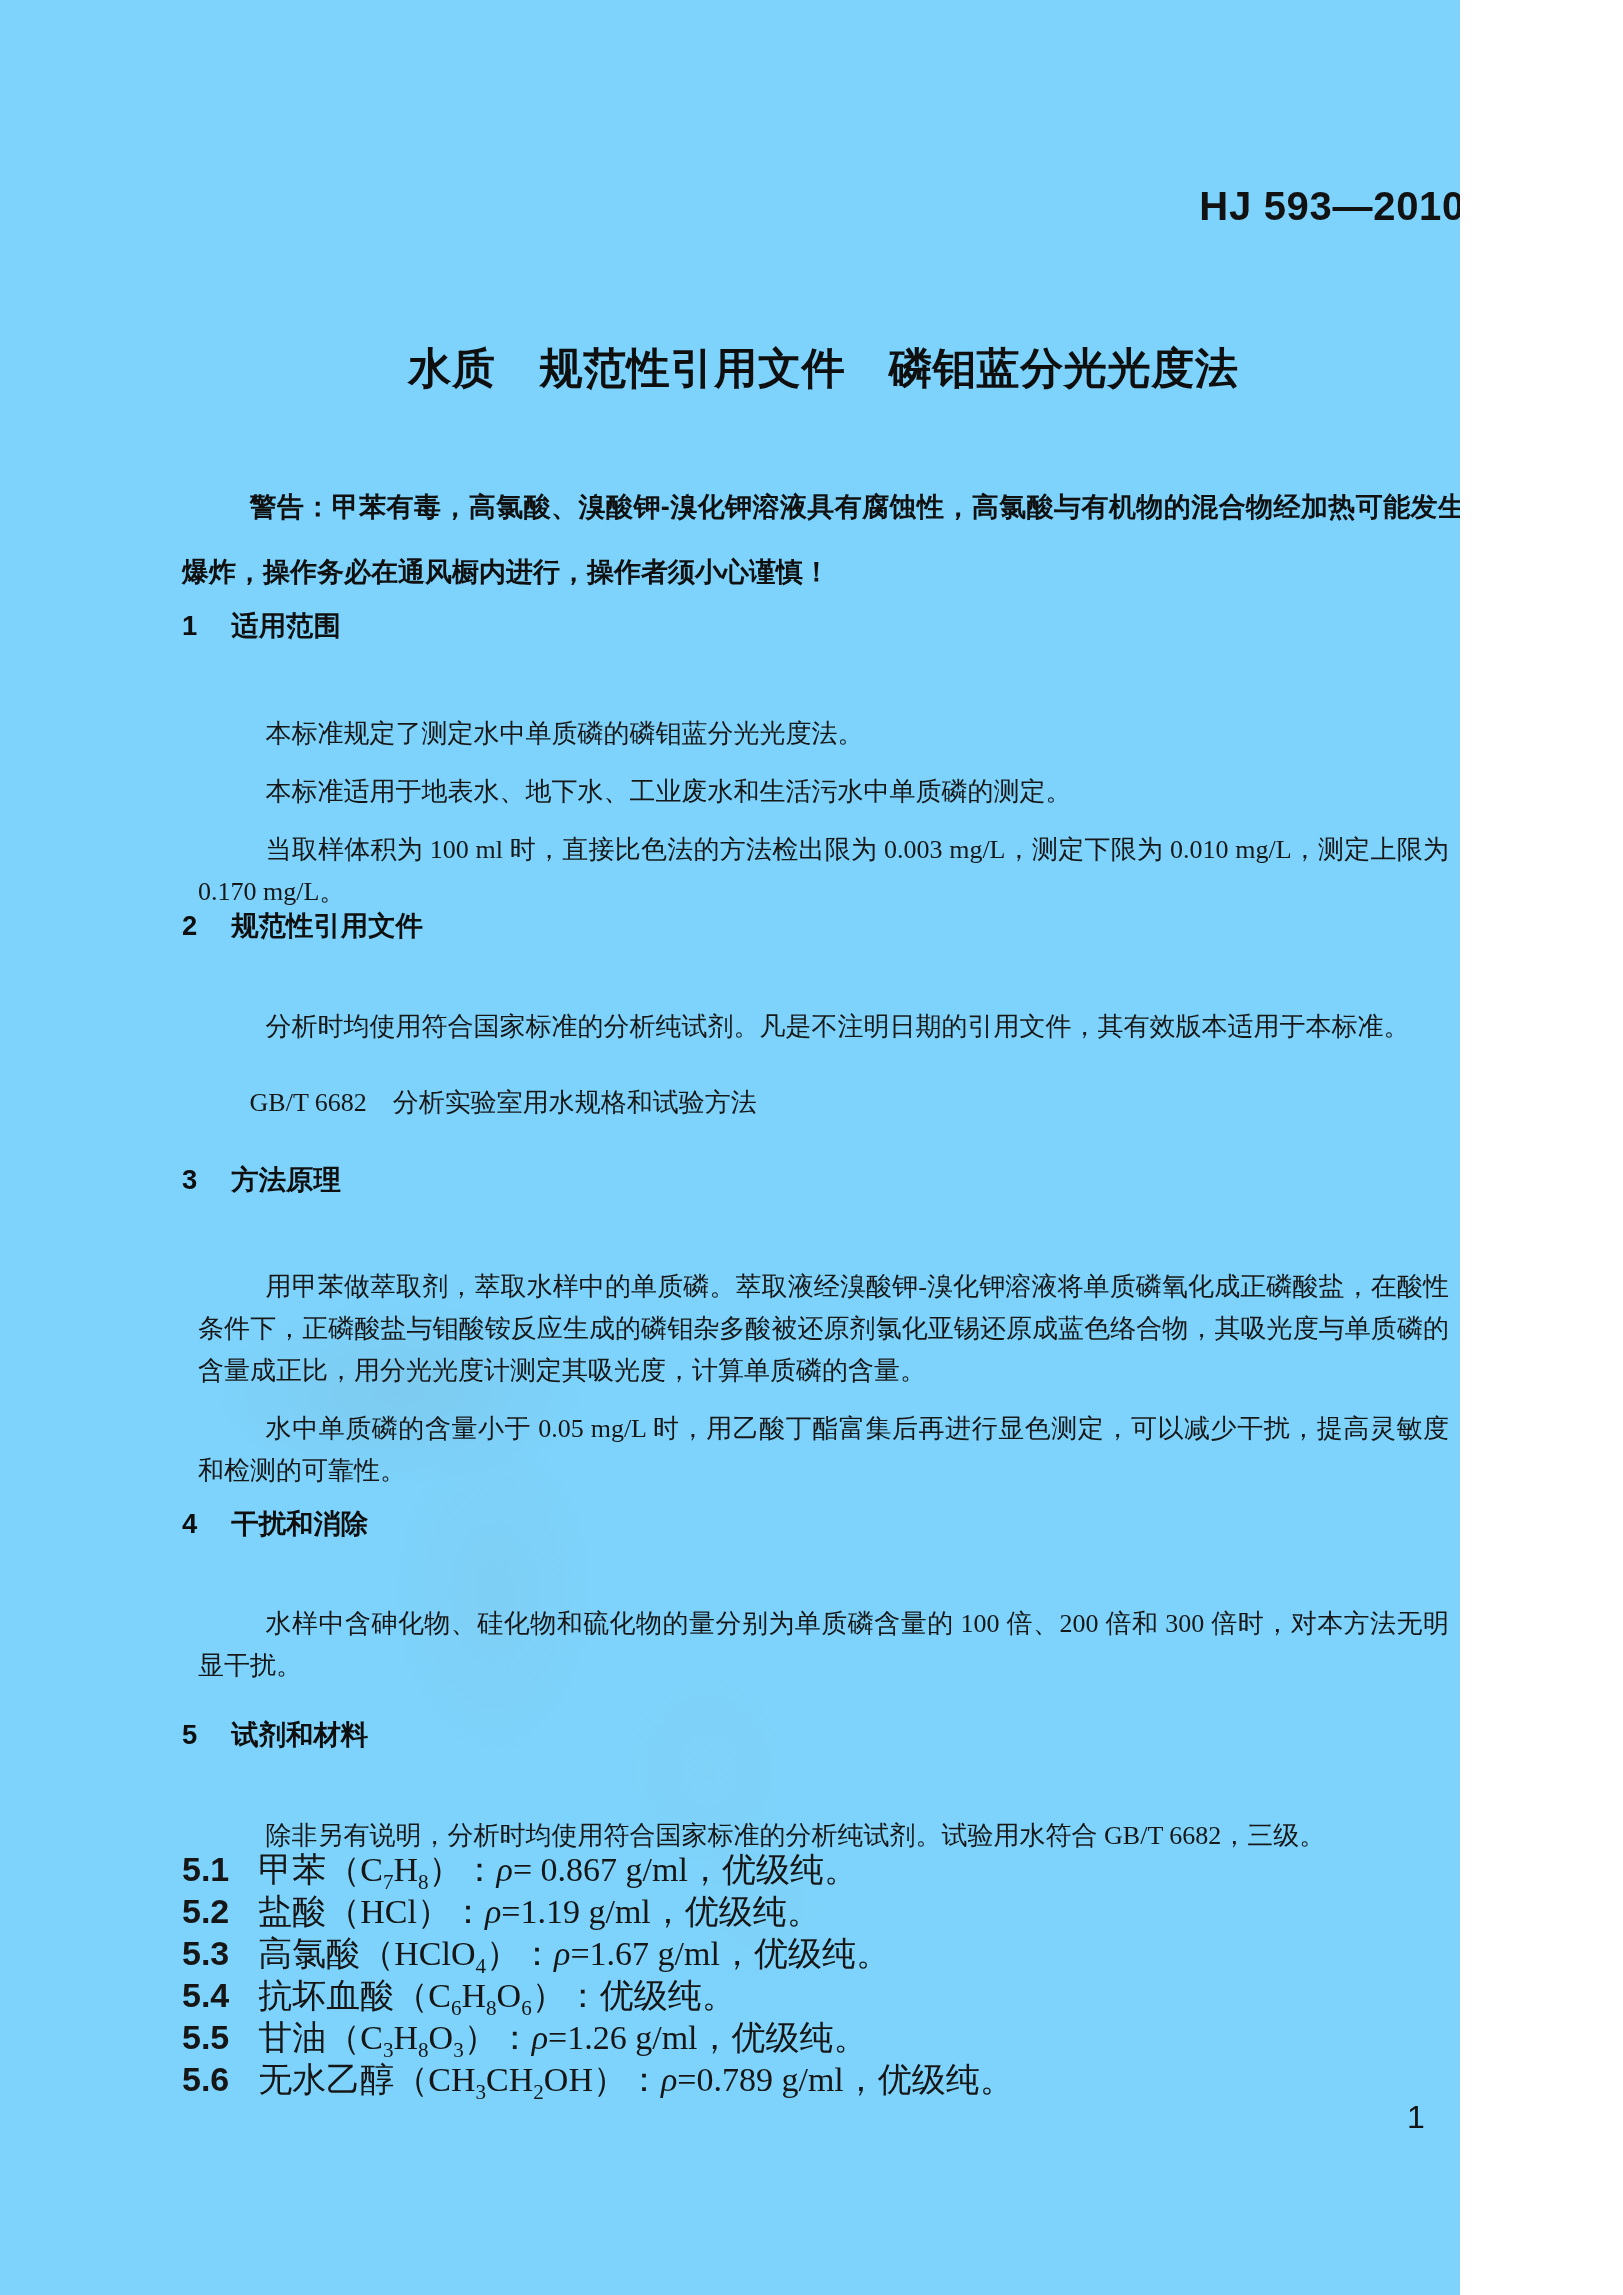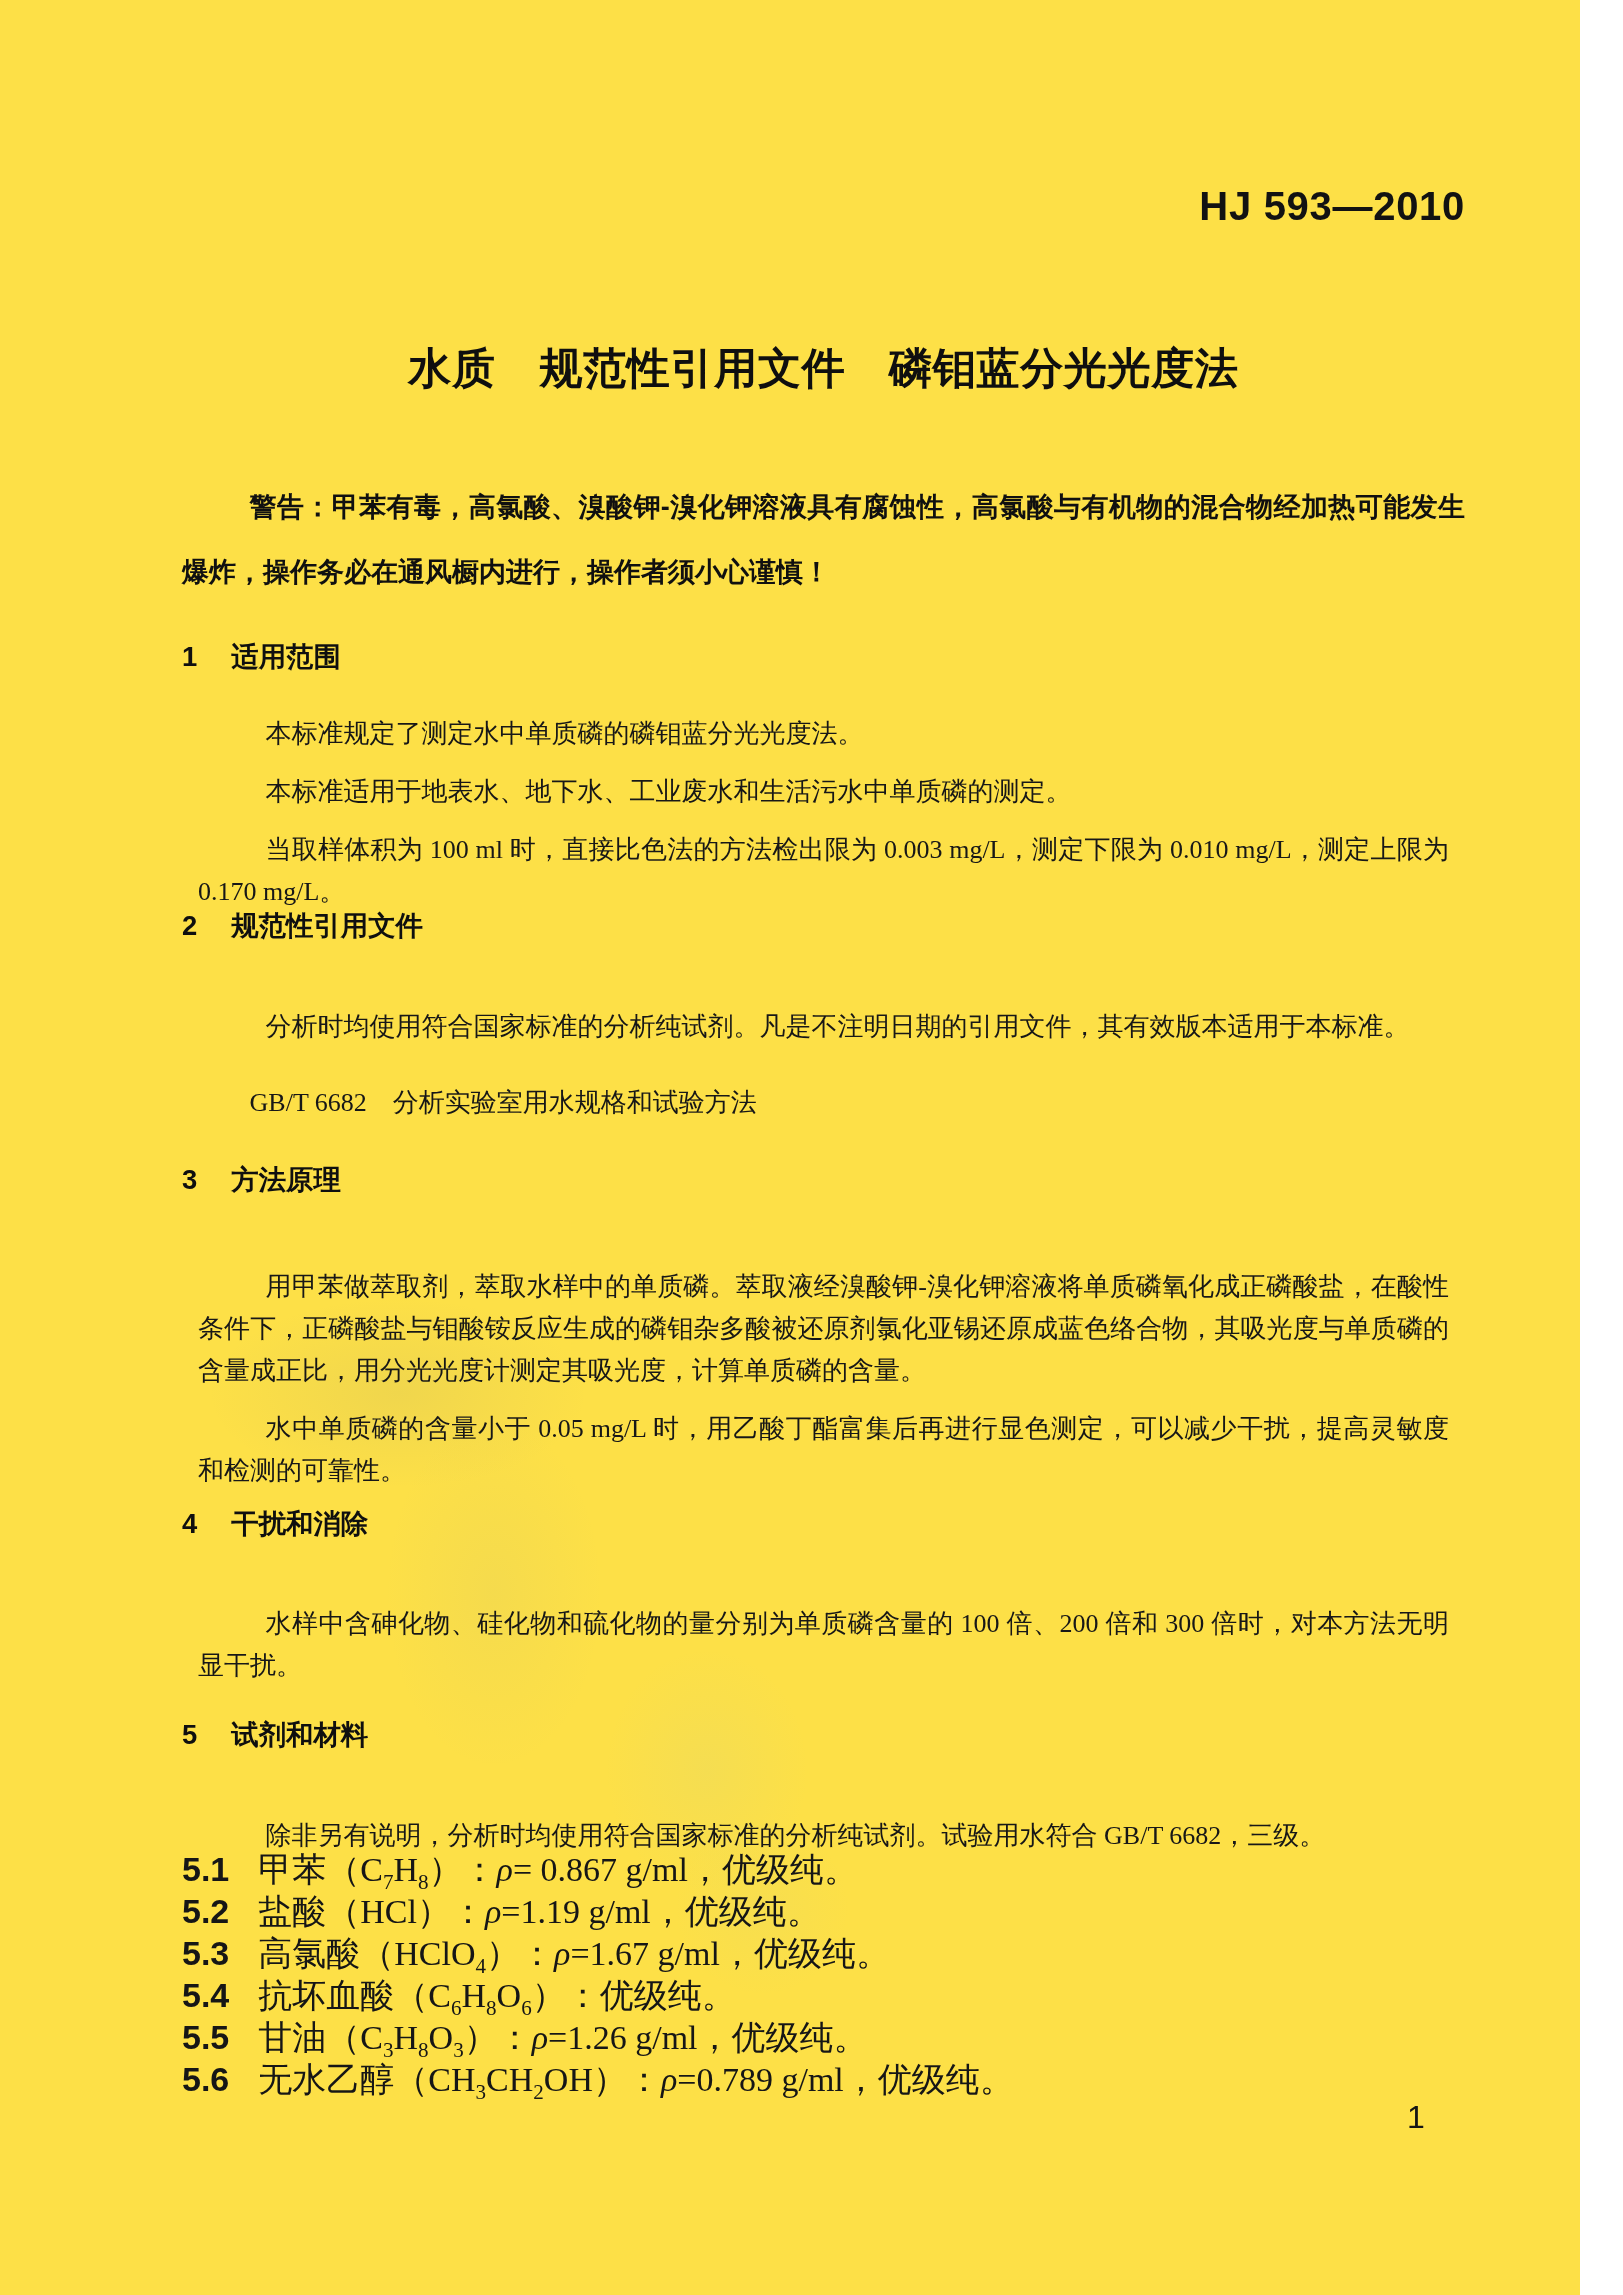--- a/index.html
+++ b/index.html
@@ -1,20 +1,20 @@
 <!DOCTYPE html>
 <html lang="zh" style="font-size:11px"><head>
 <meta charset="utf-8">
 <title>HJ 593—2010</title>
 <style>
   html,body { margin:0; padding:0; background:#ffffff; }
   .page {
     position:relative;
-    width:1580px; height:2295px;
-    background:#fde047;
+    width:1460px; height:2295px;
+    background:#7dd3fc;
     overflow:hidden;
     color:#161616;
     font-family:"Liberation Serif","DejaVu Serif",serif;
   }
   .abs { position:absolute; left:182px; width:1283px; }
 
   
   .doc-code {
     top:184px;
     text-align:right;
@@ -51,21 +51,21 @@
   
   .sec-heading {
     font-family:"Liberation Sans","DejaVu Sans",sans-serif;
     font-weight:700;
     font-size:27.4px;
     line-height:33px;
     color:#0f0f0f;
     white-space:nowrap;
   }
   .sec-heading .sec-num { display:inline-block; margin-right:34px; }
-  .h-s1 { top:640px; }
+  .h-s1 { top:609px; }
   .h-s2 { top:909px; }
   .h-s3 { top:1163px; }
   .h-s4 { top:1507px; }
   .h-s5 { top:1718px; }
 
   
   .para-block {
     font-size:26px;
     line-height:42px;
     text-align:justify;

